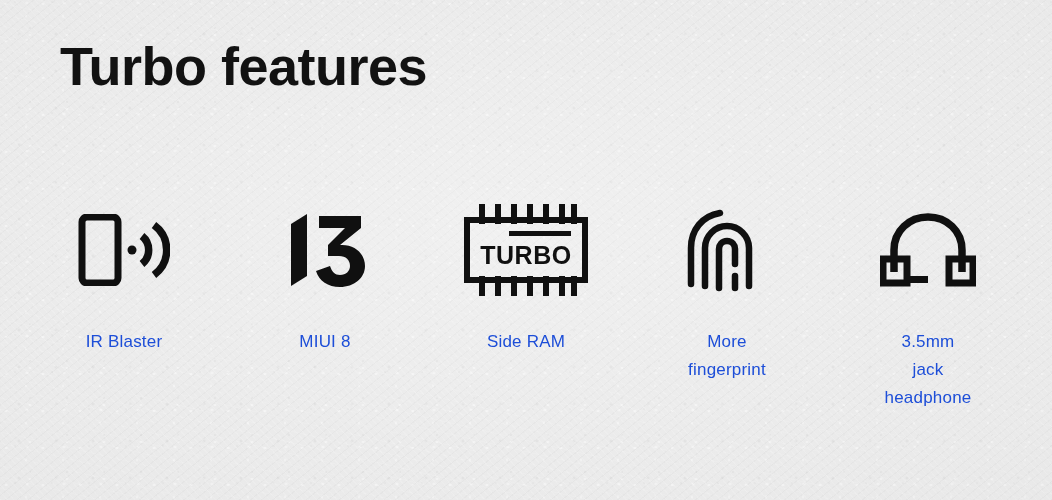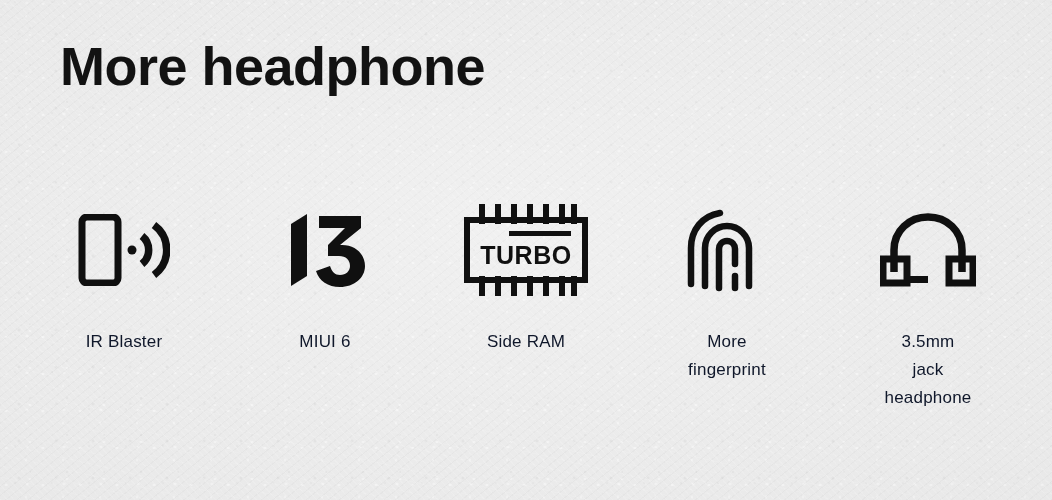--- a/index.html
+++ b/index.html
@@ -87,37 +87,37 @@
   .feature-icon {
     height: 100px;
     display: flex;
     align-items: center;
     justify-content: center;
   }
   .feature-label {
     margin-top: 28px;
     font-size: 17px;
     font-weight: 400;
-    color: #0f172a;
+    color: #1d4ed8;
     text-align: center;
     line-height: 1.65;
     letter-spacing: 0.2px;
   }
   .feature-label span { display: block; }
 </style>
 </head>
 <body>
 
 <div id="texture-layer"></div>
 <div id="texture-layer2"></div>
 <div id="vignette-layer"></div>
 
 <div id="content">
 
-  <div class="page-title">More headphone</div>
+  <div class="page-title">Turbo features</div>
 
   <div class="features-row">
 
     <div class="feature-item">
       <div class="feature-icon">
         <svg width="92" height="72" viewBox="0 0 92 72">
           <rect x="4" y="3" width="36" height="66" rx="5" ry="5" fill="none" stroke="#101010" stroke-width="7"></rect>
           <circle cx="54" cy="36" r="4.5" fill="#101010"></circle>
           <path d="M 64 22 A 18 18 0 0 1 64 50" fill="none" stroke="#101010" stroke-width="7.5" stroke-linecap="butt"></path>
           <path d="M 76 11 A 31 31 0 0 1 76 61" fill="none" stroke="#101010" stroke-width="7.5" stroke-linecap="butt"></path>
@@ -137,21 +137,21 @@
                    C 82 66 71 75 57 75
                    C 45 75 36 69 33 59
                    L 47 54
                    C 49 60 52 63 57 63
                    C 63 63 67 59 67 54
                    C 67 48 63 44 56 44
                    L 45 44 L 45 33 L 62 16 L 36 16 Z" fill="#101010"></path>
         </svg>
       </div>
       <div class="feature-label">
-        <span>MIUI 6</span>
+        <span>MIUI 8</span>
       </div>
     </div>
 
     <div class="feature-item">
       <div class="feature-icon">
         <svg width="130" height="100" viewBox="0 0 130 100">
           <g fill="#101010">
             <rect x="18" y="4" width="6" height="20"></rect>
             <rect x="34" y="4" width="6" height="20"></rect>
             <rect x="50" y="4" width="6" height="20"></rect>

